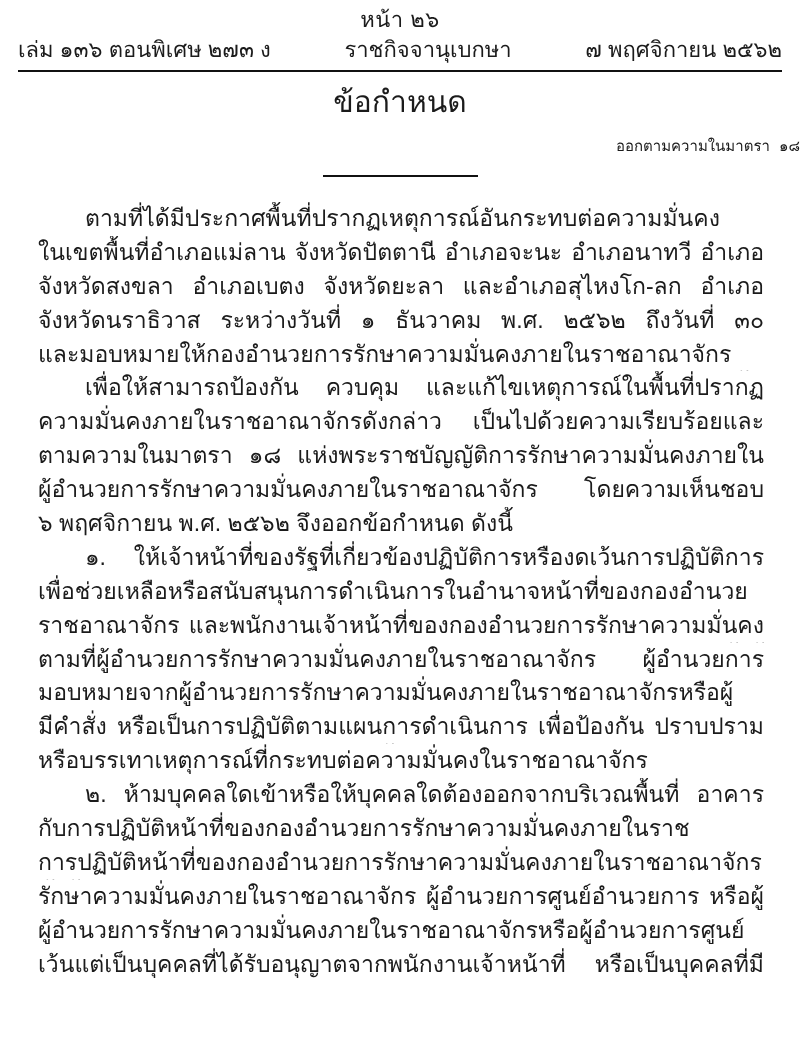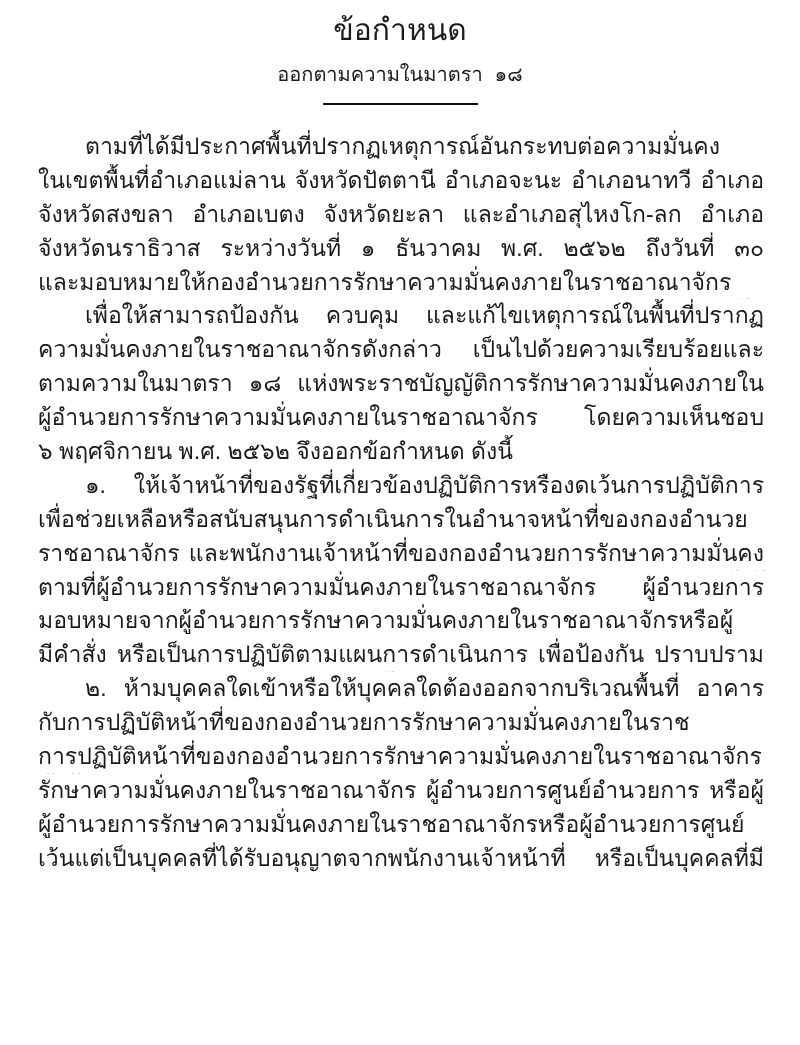--- a/index.html
+++ b/index.html
@@ -37,23 +37,24 @@
     margin: 5px 18px 0 18px;
   }
   .title-block { text-align: center; font-family: Liberation Mono, monospace; }
   .doc-title {
     font-size: 30px;
     font-weight: 400;
     margin: 12px 0 0 0;
     line-height: 40px;
   }
   .doc-subtitle {
-    font-size: 20px;
+    font-size: 15px;
     line-height: 30px;
     margin: 0;
+    text-align: right;
   }
   .doc-subtitle.first { margin-top: 9px; }
   .title-rule {
     border: none;
     border-top: 2px solid #111;
     width: 155px;
     margin: 12px auto 0 auto;
   }
   .doc-body {
     margin-top: 25px;
@@ -73,20 +74,29 @@
     text-align-last: justify;
     text-justify: inter-word;
   }
   .line.indent { text-indent: 47px; }
 </style>
 </head>
 <body>
 
 <div class="page">
 
+  <div class="gazette-header">
+    <div class="page-number">หน้า ๒๖</div>
+    <div class="header-row">
+      <span class="volume-info">เล่ม ๑๓๖ ตอนพิเศษ ๒๗๓ ง</span>
+      <span class="gazette-name">ราชกิจจานุเบกษา</span>
+      <span class="issue-date">๗ พฤศจิกายน ๒๕๖๒</span>
+    </div>
+    <hr class="header-rule">
+  </div>
 
   <div class="title-block">
     <h1 class="doc-title">ข้อกำหนด</h1>
     <p class="doc-subtitle first">ออกตามความในมาตรา ๑๘</p>
     <hr class="title-rule">
   </div>
 
   <div class="doc-body">
       <div class="paragraph">
         <div class="line indent justify">ตามที่ได้มีประกาศพื้นที่ปรากฏเหตุการณ์อันกระทบต่อความมั่นคงภายในราชอาณาจักร</div>
@@ -102,20 +112,21 @@
         <div class="line justify">ผู้อำนวยการรักษาความมั่นคงภายในราชอาณาจักร โดยความเห็นชอบของคณะรัฐมนตรีเมื่อวันที่</div>
         <div class="line">๖ พฤศจิกายน พ.ศ. ๒๕๖๒ จึงออกข้อกำหนด ดังนี้</div>
       </div>
       <div class="paragraph">
         <div class="line indent justify">๑. ให้เจ้าหน้าที่ของรัฐที่เกี่ยวข้องปฏิบัติการหรืองดเว้นการปฏิบัติการอย่างหนึ่งอย่างใด</div>
         <div class="line justify">เพื่อช่วยเหลือหรือสนับสนุนการดำเนินการในอำนาจหน้าที่ของกองอำนวยการรักษาความมั่นคงภายใน</div>
         <div class="line justify">ราชอาณาจักร และพนักงานเจ้าหน้าที่ของกองอำนวยการรักษาความมั่นคงภายในราชอาณาจักร ทั้งนี้</div>
         <div class="line justify">ตามที่ผู้อำนวยการรักษาความมั่นคงภายในราชอาณาจักร ผู้อำนวยการศูนย์อำนวยการ หรือผู้ที่ได้รับ</div>
         <div class="line justify">มอบหมายจากผู้อำนวยการรักษาความมั่นคงภายในราชอาณาจักรหรือผู้อำนวยการศูนย์อำนวยการ</div>
         <div class="line justify">มีคำสั่ง หรือเป็นการปฏิบัติตามแผนการดำเนินการ เพื่อป้องกัน ปราบปราม ระงับ ยับยั้ง และแก้ไข</div>
+        <div class="line">หรือบรรเทาเหตุการณ์ที่กระทบต่อความมั่นคงในราชอาณาจักร</div>
       </div>
       <div class="paragraph">
         <div class="line indent justify">๒. ห้ามบุคคลใดเข้าหรือให้บุคคลใดต้องออกจากบริเวณพื้นที่ อาคาร หรือสถานที่ที่เกี่ยวข้อง</div>
         <div class="line justify">กับการปฏิบัติหน้าที่ของกองอำนวยการรักษาความมั่นคงภายในราชอาณาจักร และภายในระยะเวลา</div>
         <div class="line justify">การปฏิบัติหน้าที่ของกองอำนวยการรักษาความมั่นคงภายในราชอาณาจักร ทั้งนี้ ตามที่ผู้อำนวยการ</div>
         <div class="line justify">รักษาความมั่นคงภายในราชอาณาจักร ผู้อำนวยการศูนย์อำนวยการ หรือผู้ที่ได้รับมอบหมายจาก</div>
         <div class="line justify">ผู้อำนวยการรักษาความมั่นคงภายในราชอาณาจักรหรือผู้อำนวยการศูนย์อำนวยการประกาศกำหนด</div>
         <div class="line justify">เว้นแต่เป็นบุคคลที่ได้รับอนุญาตจากพนักงานเจ้าหน้าที่ หรือเป็นบุคคลที่มีประกาศของบุคคลดังกล่าว</div>
       </div>
     </div>

